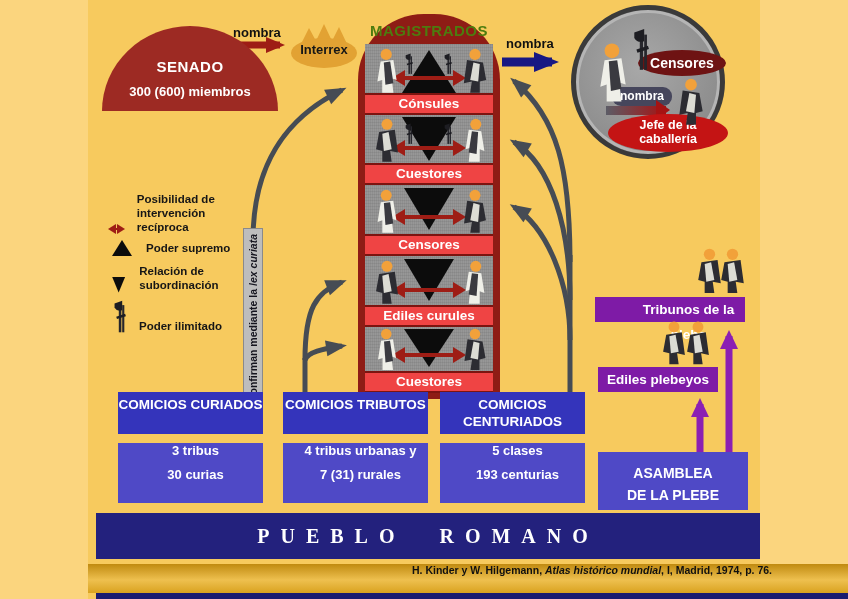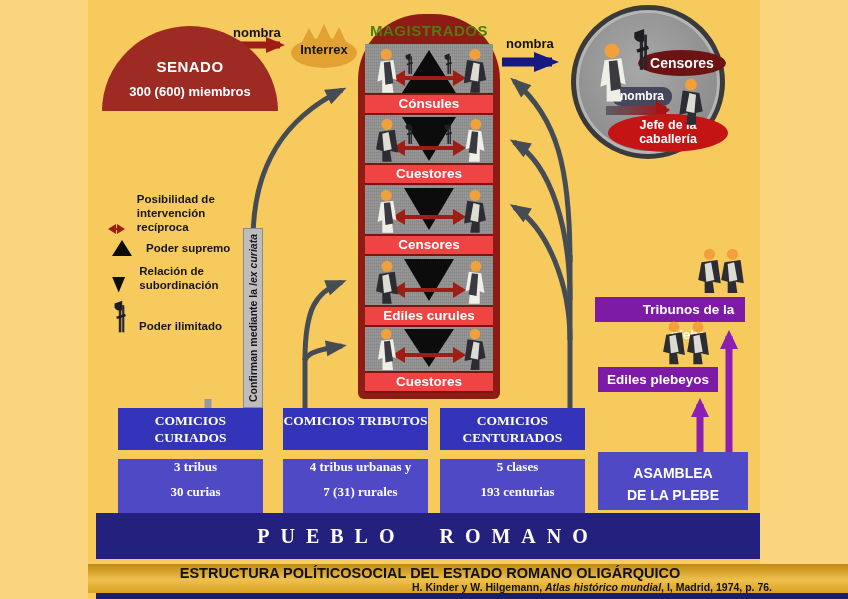--- a/index.html
+++ b/index.html
@@ -102,21 +102,21 @@
            font-size:10.5px;font-weight:bold;color:#15151f;}
 
   
   .pband{background:#7e1ba6;color:#fff;font-weight:bold;font-size:13.5px;text-align:center;}
   .tribunos{left:595px;top:297px;width:150px;height:25px;line-height:25px;padding-left:37px;}
   .ediles{left:598px;top:367px;width:120px;height:25px;line-height:25px;}
   .asamblea{left:598px;top:452px;width:150px;height:58px;background:#4f49c6;color:#fff;
             font-weight:bold;font-size:14px;text-align:center;padding-top:10px;line-height:1.6;}
 
   
-  .combox{top:408px;height:102px;font-family:Liberation Serif, serif;}
+  .combox{top:392px;height:102px;}
   .comhead{height:42px;background:#3434bb;color:#fff;font-weight:bold;font-size:13.5px;
            text-align:center;line-height:1.25;padding-top:5px;}
   .combody{height:60px;background:#4f49c6;color:#fff;font-weight:bold;font-size:13px;
            text-align:center;padding-left:10px;}
   .combody div{margin-top:9px;}
   .c1{left:118px;width:145px;} .c2{left:283px;width:145px;} .c3{left:440px;width:145px;}
   .comhead .nw{display:block;}
 
   
   .pueblo{left:96px;top:513px;width:664px;height:46px;background:#23217d;color:#fff;
@@ -367,18 +367,17 @@
       </div>
     <div class="combody">
       <div>5 clases</div>
       <div>193 centurias</div>
     </div>
   </div>
 
   <div class="el pueblo">PUEBLO ROMANO</div>
   <div class="el goldbar">
     <div class="goldinner">
-      <div class="ft">ESTRUCTURA POLÍTICOSOCIAL DEL ESTADO ROMANO OLIGÁRQUICO</div>
       <div class="fc"><span>H. Kinder y W. Hilgemann, </span><i>Atlas histórico mundial</i><span>, I, Madrid, 1974, p. 76.</span></div>
     </div>
   </div>
   <div class="el bstrip"></div>
 </div>
 
 </body></html>

